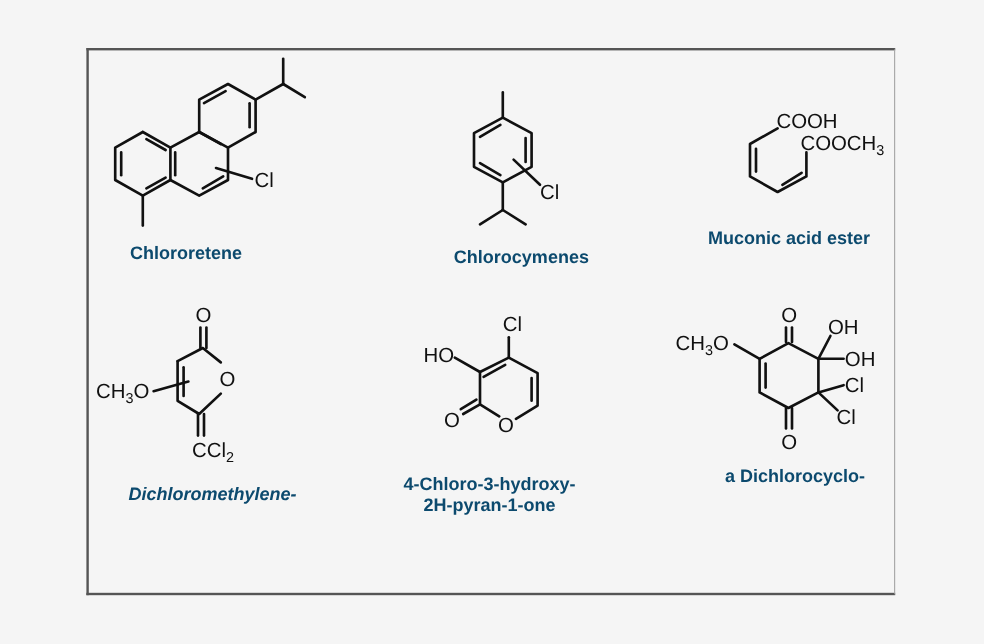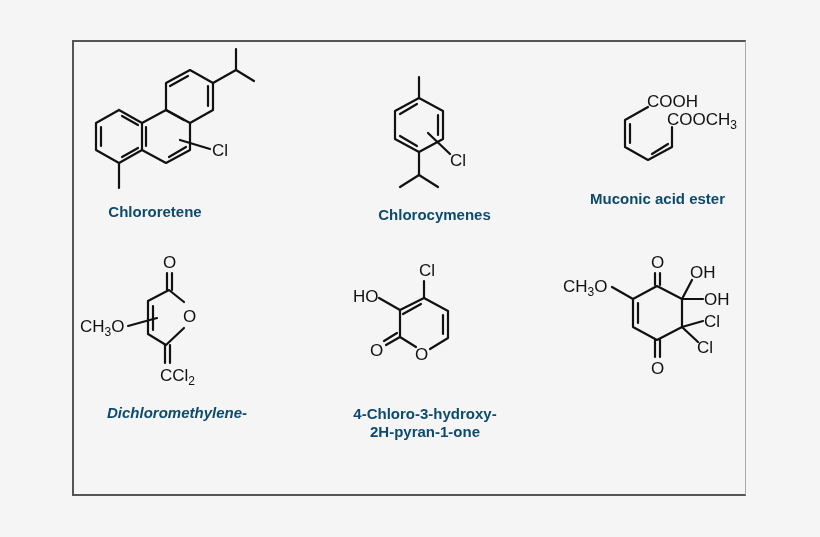--- a/index.html
+++ b/index.html
@@ -152,19 +152,20 @@
 <div class="caption" style="left:95px; top:203px; width:120px;">Chlororetene</div>
 
 <div class="caption" style="left:362px; top:206px; width:145px;">Chlorocymenes</div>
 
 <div class="caption" style="left:575px; top:190px; width:165px;">Muconic acid ester</div>
 
 <div class="caption" style="left:92px; top:404px; width:170px;font-style:italic;">
   <div>Dichloromethylene-</div>
 </div>
 
-<div class="caption" style="left:335px; top:395px; width:180px;margin-top:10px;">
+<div class="caption" style="left:318px; top:395px; width:180px;">
   <div>4-Chloro-3-hydroxy-</div>
   <div>2H-pyran-1-one</div>
 </div>
 
 <div class="caption" style="left:585px; top:389px; width:155px;">
+  <div>a Dichlorocyclo-</div>
 </div>
 
 </body></html>

